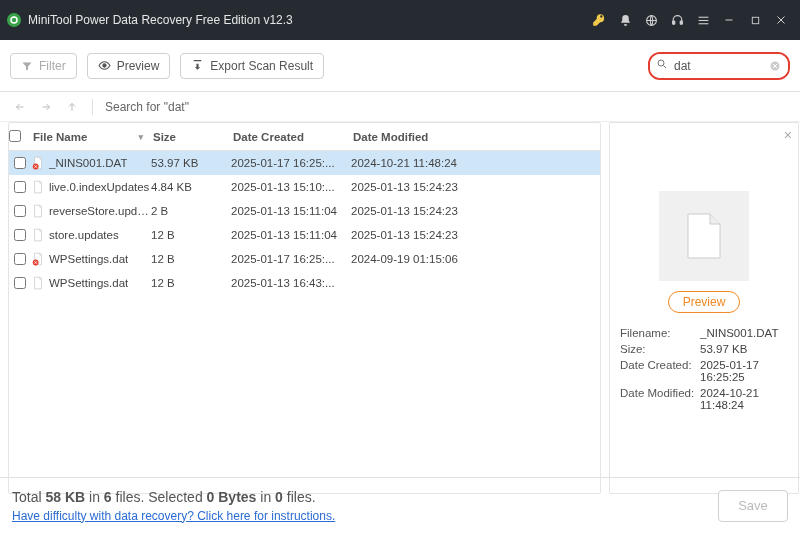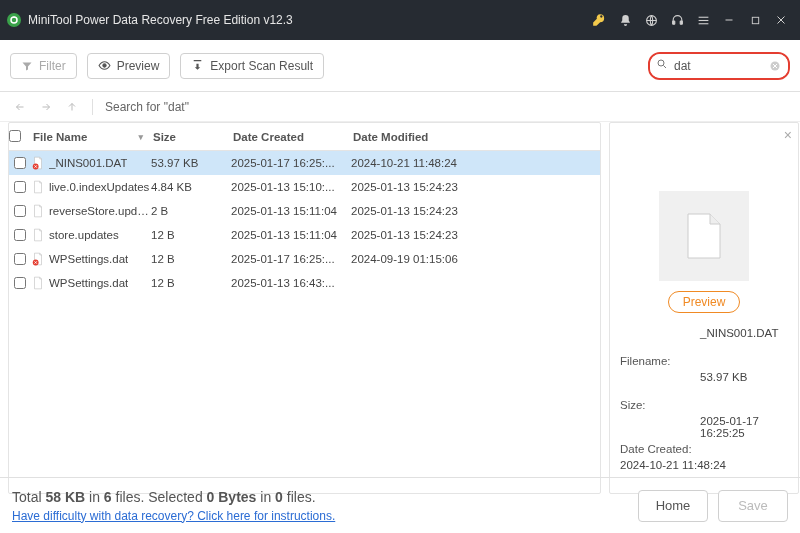--- a/index.html
+++ b/index.html
@@ -52,21 +52,21 @@
   .row .txt { overflow:hidden; text-overflow: ellipsis; white-space:nowrap; }
   input[type=checkbox]{ width:12px; height:12px; margin:0; }
 
   
   .previewpane { width: 190px; border: 1px solid #e4e4e4; border-radius: 2px; position: relative; padding: 8px 10px; }
   .previewpane .close { position:absolute; top:4px; right:6px; color:#aaa; font-size:14px; cursor:pointer; }
   .thumb { width: 90px; height: 90px; background:#f0f0f0; margin: 60px auto 10px auto; display:flex; align-items:center; justify-content:center; }
   .thumb svg { display:block; }
   .preview-btn { display:block; margin: 6px auto 14px auto; border:1px solid #f08a24; color:#f08a24; border-radius: 12px; padding: 3px 14px; font-size:12px; background:#fff; cursor:pointer; }
   .meta-row { display:flex; font-size:11.5px; color:#444; margin: 4px 0; }
-  .meta-row .k { width: 80px; color:#555;margin-top:28px; }
+  .meta-row .k { width: 80px; color:#555; }
   .meta-row .v { flex:1; }
 
   
   .footer { position:absolute; bottom:0; left:0; right:0; height:56px; border-top:1px solid #e0e0e0; display:flex; align-items:center; padding: 0 12px; }
   .footer .stats { font-size:14px; color:#555; }
   .footer .stats b { font-weight:700; }
   .footer .link { display:block; font-size:12px; color:#2b6cd4; text-decoration: underline; margin-top:4px; }
   .footer .right { margin-left:auto; display:flex; gap:10px; }
   .fbtn { width:70px; height:32px; border:1px solid #d0d0d0; border-radius:4px; background:#fff; font-size:13px; color:#555; display:flex; align-items:center; justify-content:center; cursor:pointer; }
   .fbtn.disabled { color:#bbb; }
@@ -337,29 +337,29 @@
       </div>
     <div class="meta-row">
         <span class="k">Size:</span>
         <span class="v">53.97 KB</span>
       </div>
     <div class="meta-row">
         <span class="k">Date Created:</span>
         <span class="v">2025-01-17 16:25:25</span>
       </div>
     <div class="meta-row">
+        <span class="k">Date Modified:</span>
         <span class="v">2024-10-21 11:48:24</span>
       </div>
   </div>
 </div>
 
 <div class="footer">
   <div>
     <div class="stats">
       <span>Total </span><b>58 KB</b><span> in </span><b>6</b><span> files.   Selected </span><b>0 Bytes</b><span> in </span><b>0</b><span> files.</span>
     </div>
     <a class="link">Have difficulty with data recovery? Click here for instructions.</a>
   </div>
   <div class="right">
-    <div class="fbtn">Home</div>
     <div class="fbtn disabled">Save</div>
   </div>
 </div>
 
 </body></html>

